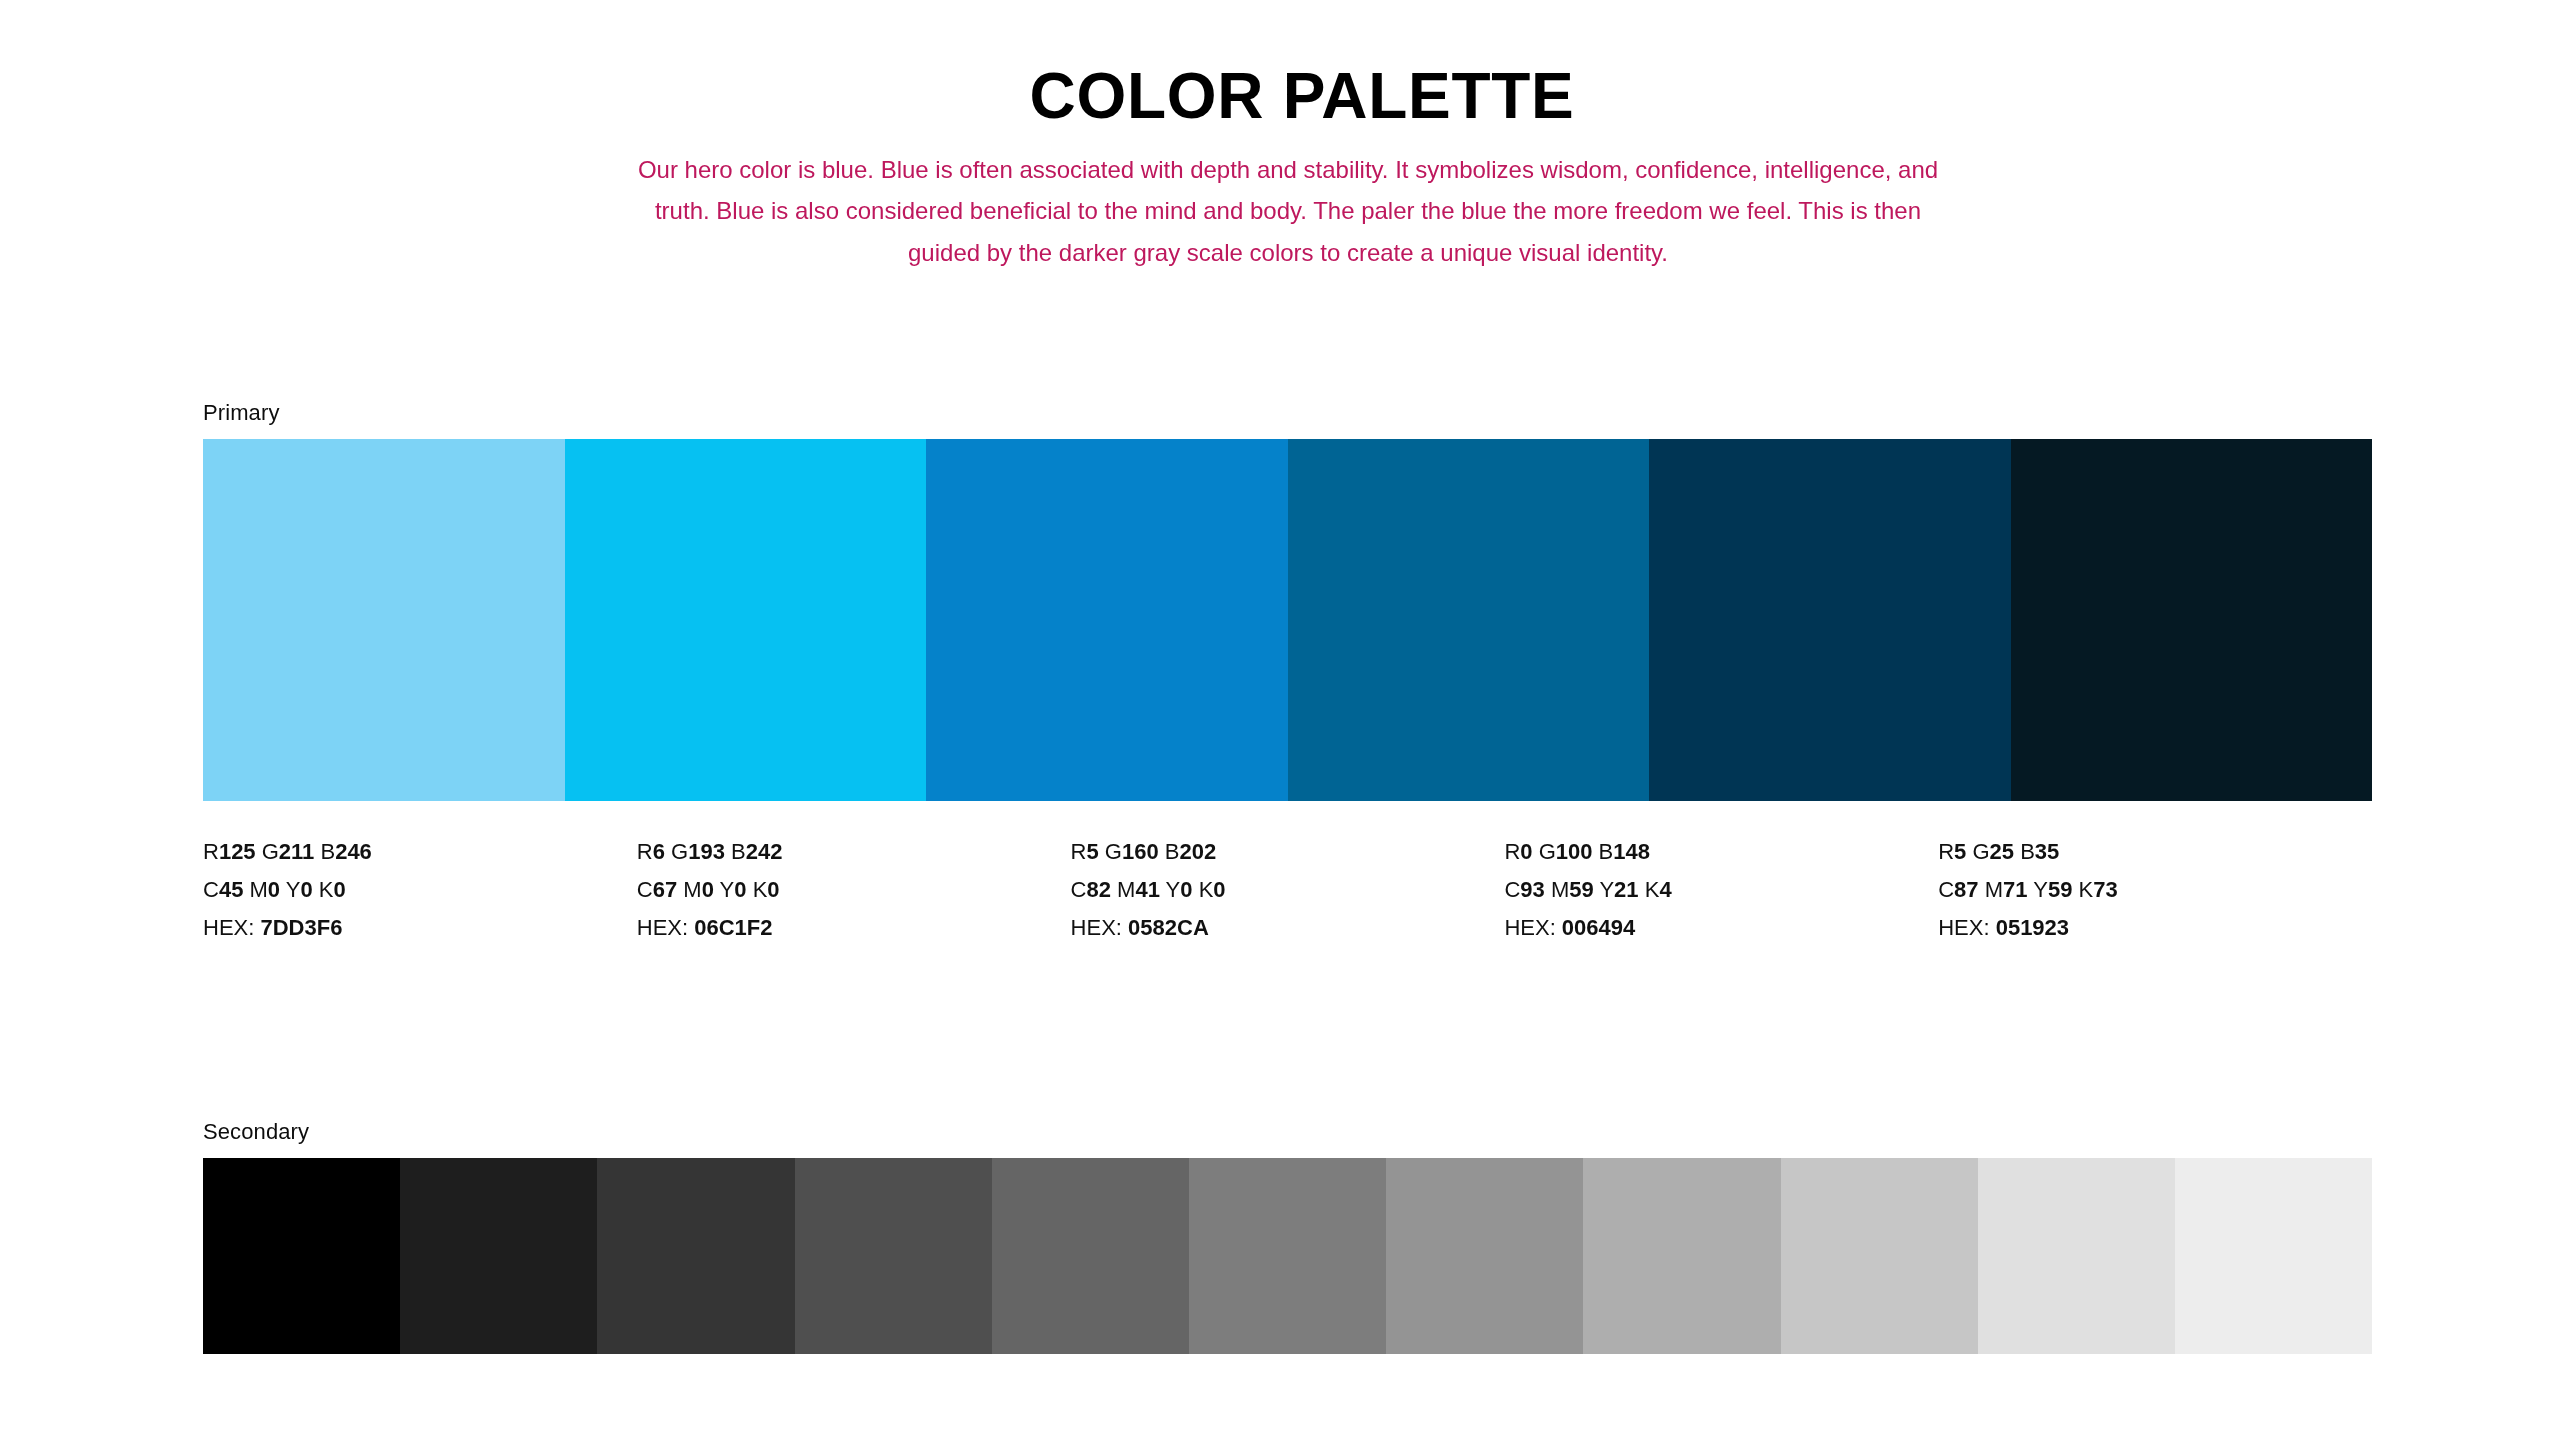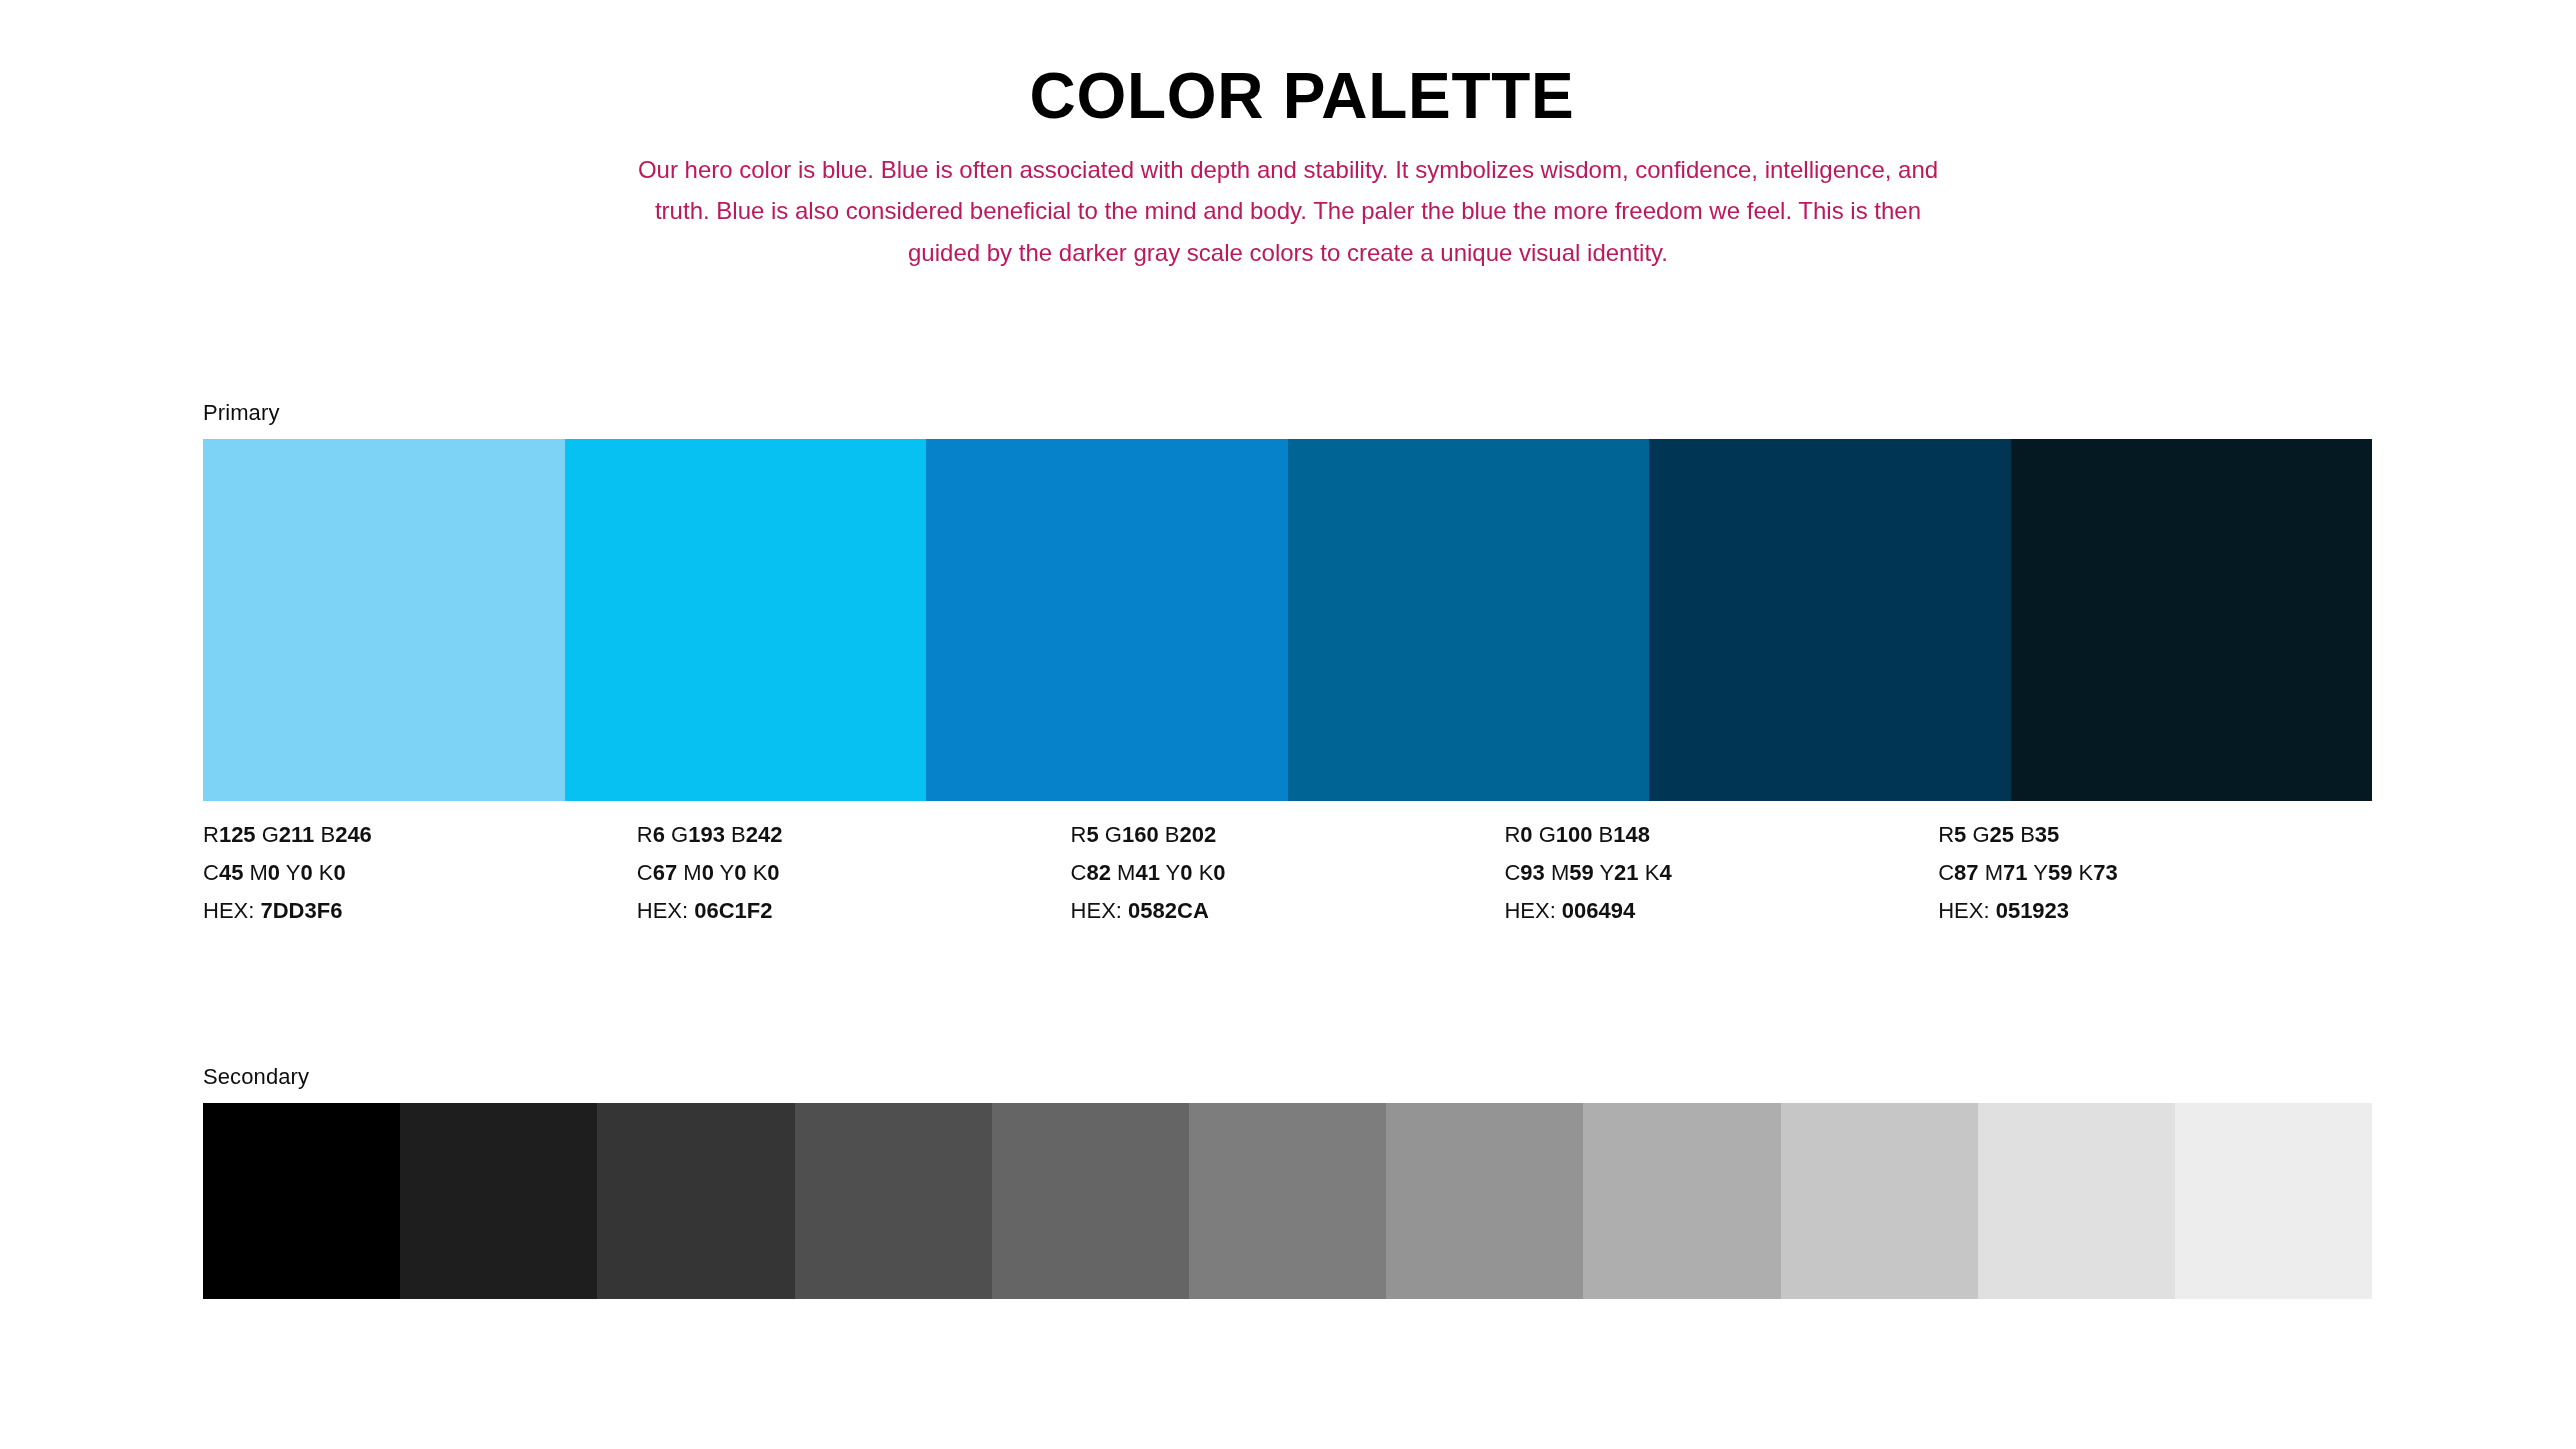--- a/index.html
+++ b/index.html
@@ -41,21 +41,21 @@
     text-align: center;
   }
 
   
   .section {
     position: absolute;
     left: 203px;
     width: 2169px;
   }
   #primary-section { top: 400px; }
-  #secondary-section { top: 1064px; }
+  #secondary-section { top: 1119px; }
 
   .section-label {
     font-size: 22px;
     font-weight: 400;
     color: #0d0d0d;
     margin: 0 0 12.7px 0;
     letter-spacing: 0.1px;
   }
 
   
@@ -69,21 +69,21 @@
   }
   .swatch-strip.secondary .swatch {
     height: 196px;
     flex: 1 1 0;
   }
 
   
   .swatch-info-row {
     display: flex;
     width: 100%;
-    margin-top: 15px;
+    margin-top: 32px;
     align-items: center;
   }
   .swatch-info {
     flex: 1 1 0;
     padding-right: 27px;
     box-sizing: border-box;
   }
   .info-line {
     font-size: 22px;
     line-height: 1.74;

